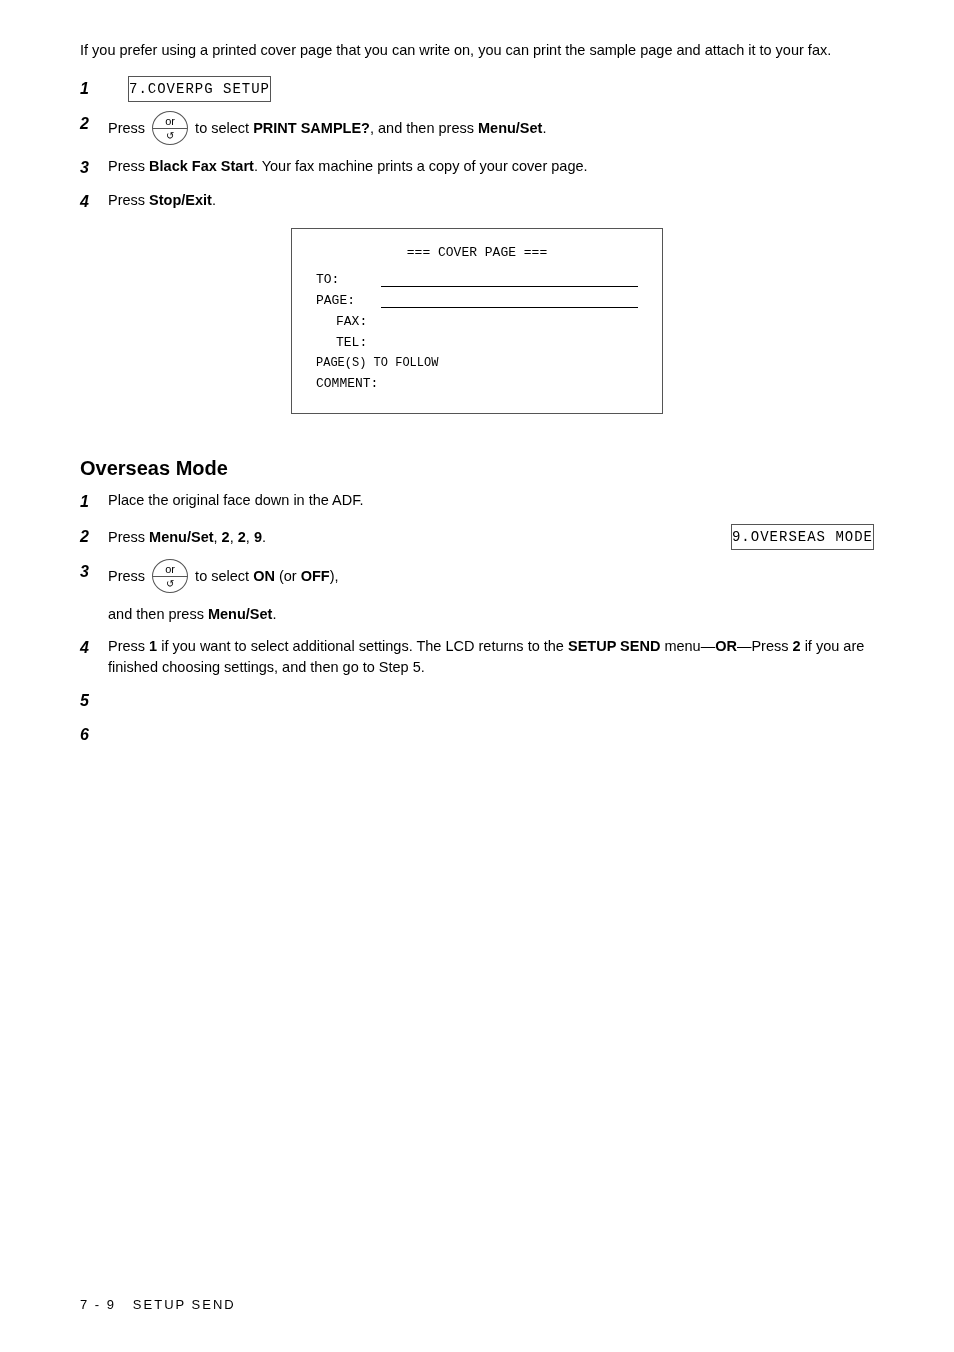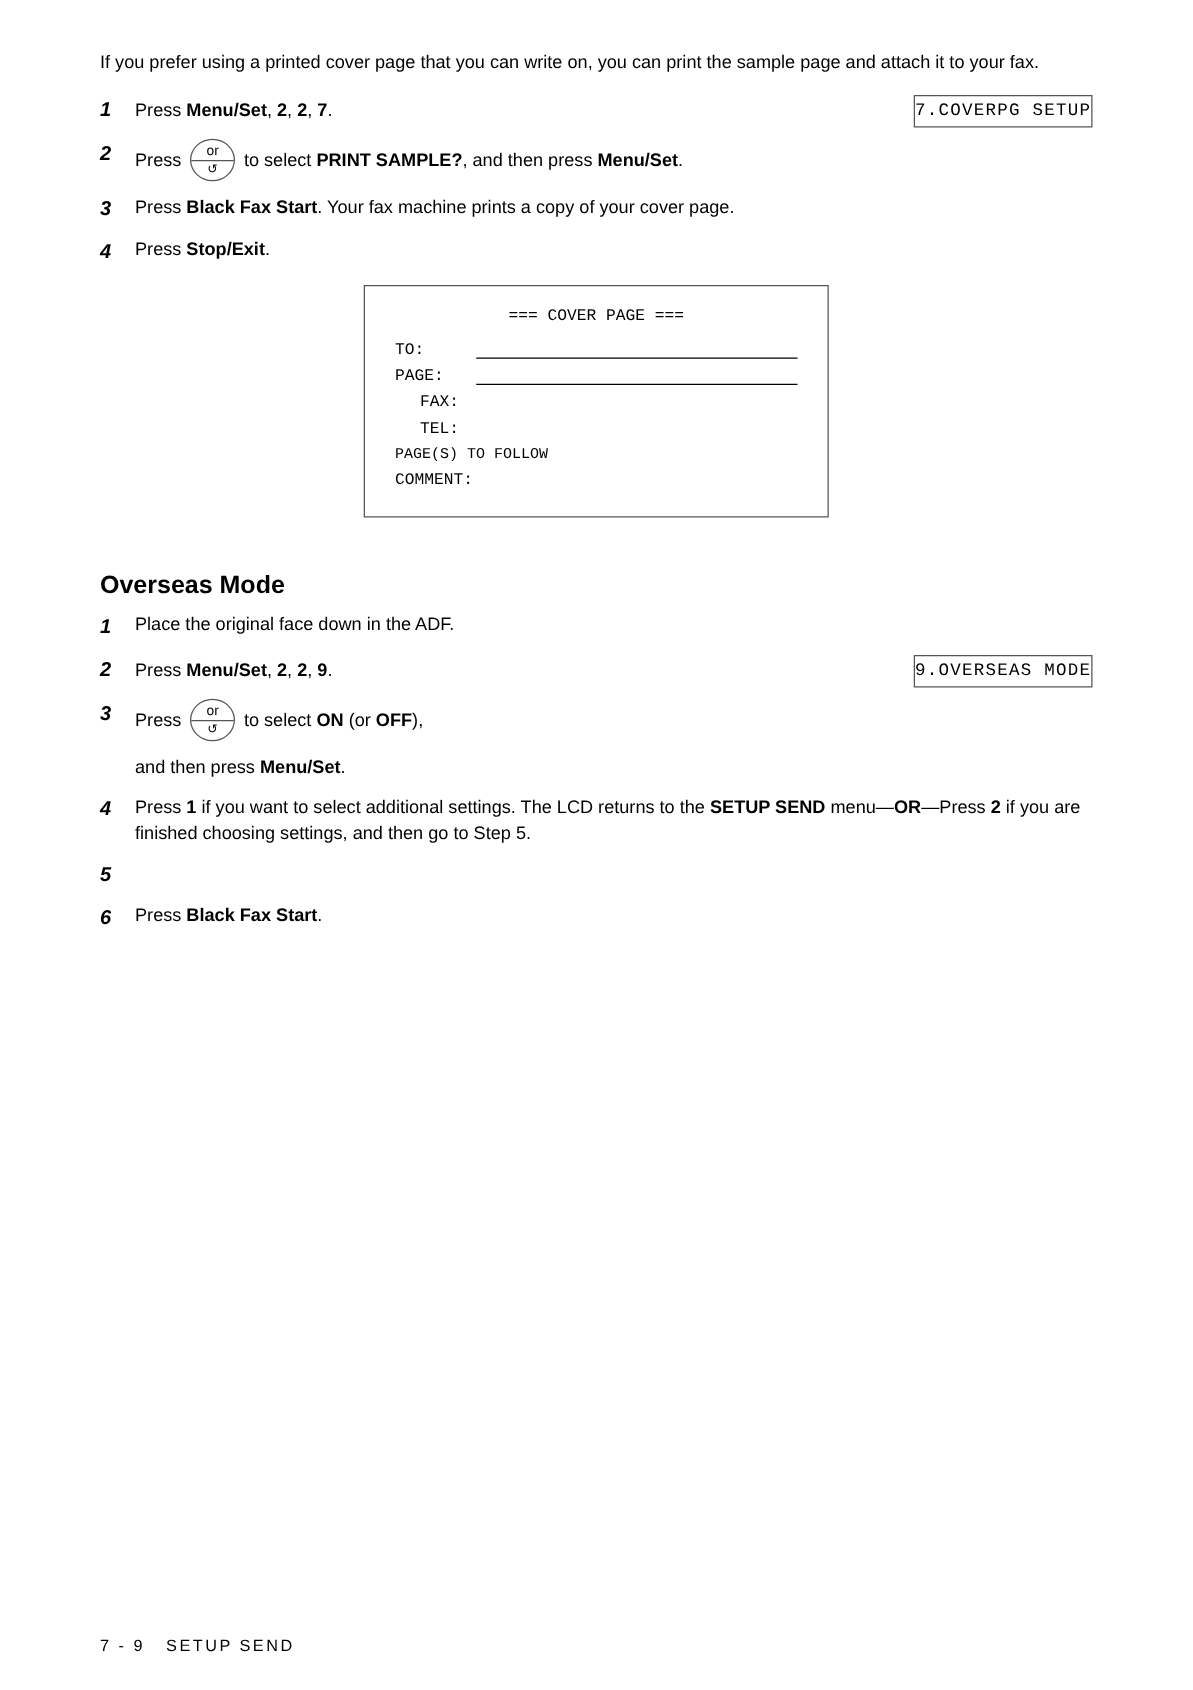--- a/index.html
+++ b/index.html
@@ -168,40 +168,37 @@
     .step-continuation {
       margin-left: 28px;
       font-size: 14.5px;
       margin-bottom: 10px;
       line-height: 1.5;
     }
 
     
     .page-footer {
       position: absolute;
-      bottom: 28px;
+      bottom: 40px;
       left: 80px;
       font-size: 13px;
       letter-spacing: 2px;
       color: #000;
     }
   </style>
 </head>
 <body>
 
 <div>
 
 
   <p class="section-intro">If you prefer using a printed cover page that you can write on, you can print the sample page and attach it to your fax.</p>
 
   <div class="step-row-with-lcd">
     <span class="step-num"><em>1</em></span>
-    <span class="step-text">
-      Press <b>Menu/Set</b>, <b>2</b>, <b>2</b>, <b>7</b>.
-    </span>
     <span class="lcd-box lcd-inline">7.COVERPG SETUP</span>
   </div>
 
   <div class="step-row">
     <span class="step-num"><em>2</em></span>
     <span class="step-text">
       Press
       <span class="or-icon">
         <span class="or-icon-top">or</span>
         <span class="or-icon-bottom">↺</span>
@@ -289,22 +286,19 @@
     </span>
   </div>
 
   <div class="step-row">
     <span class="step-num"><em>5</em></span>
     <span class="step-text"></span>
   </div>
 
   <div class="step-row">
     <span class="step-num"><em>6</em></span>
-    <span class="step-text">
-      Press <b>Black Fax Start</b>.
-    </span>
   </div>
 
 </div>
 
 <div class="page-footer">
   <span>7 - 9</span>&nbsp;&nbsp;&nbsp;<span>SETUP SEND</span>
 </div>
 
 </body></html>

